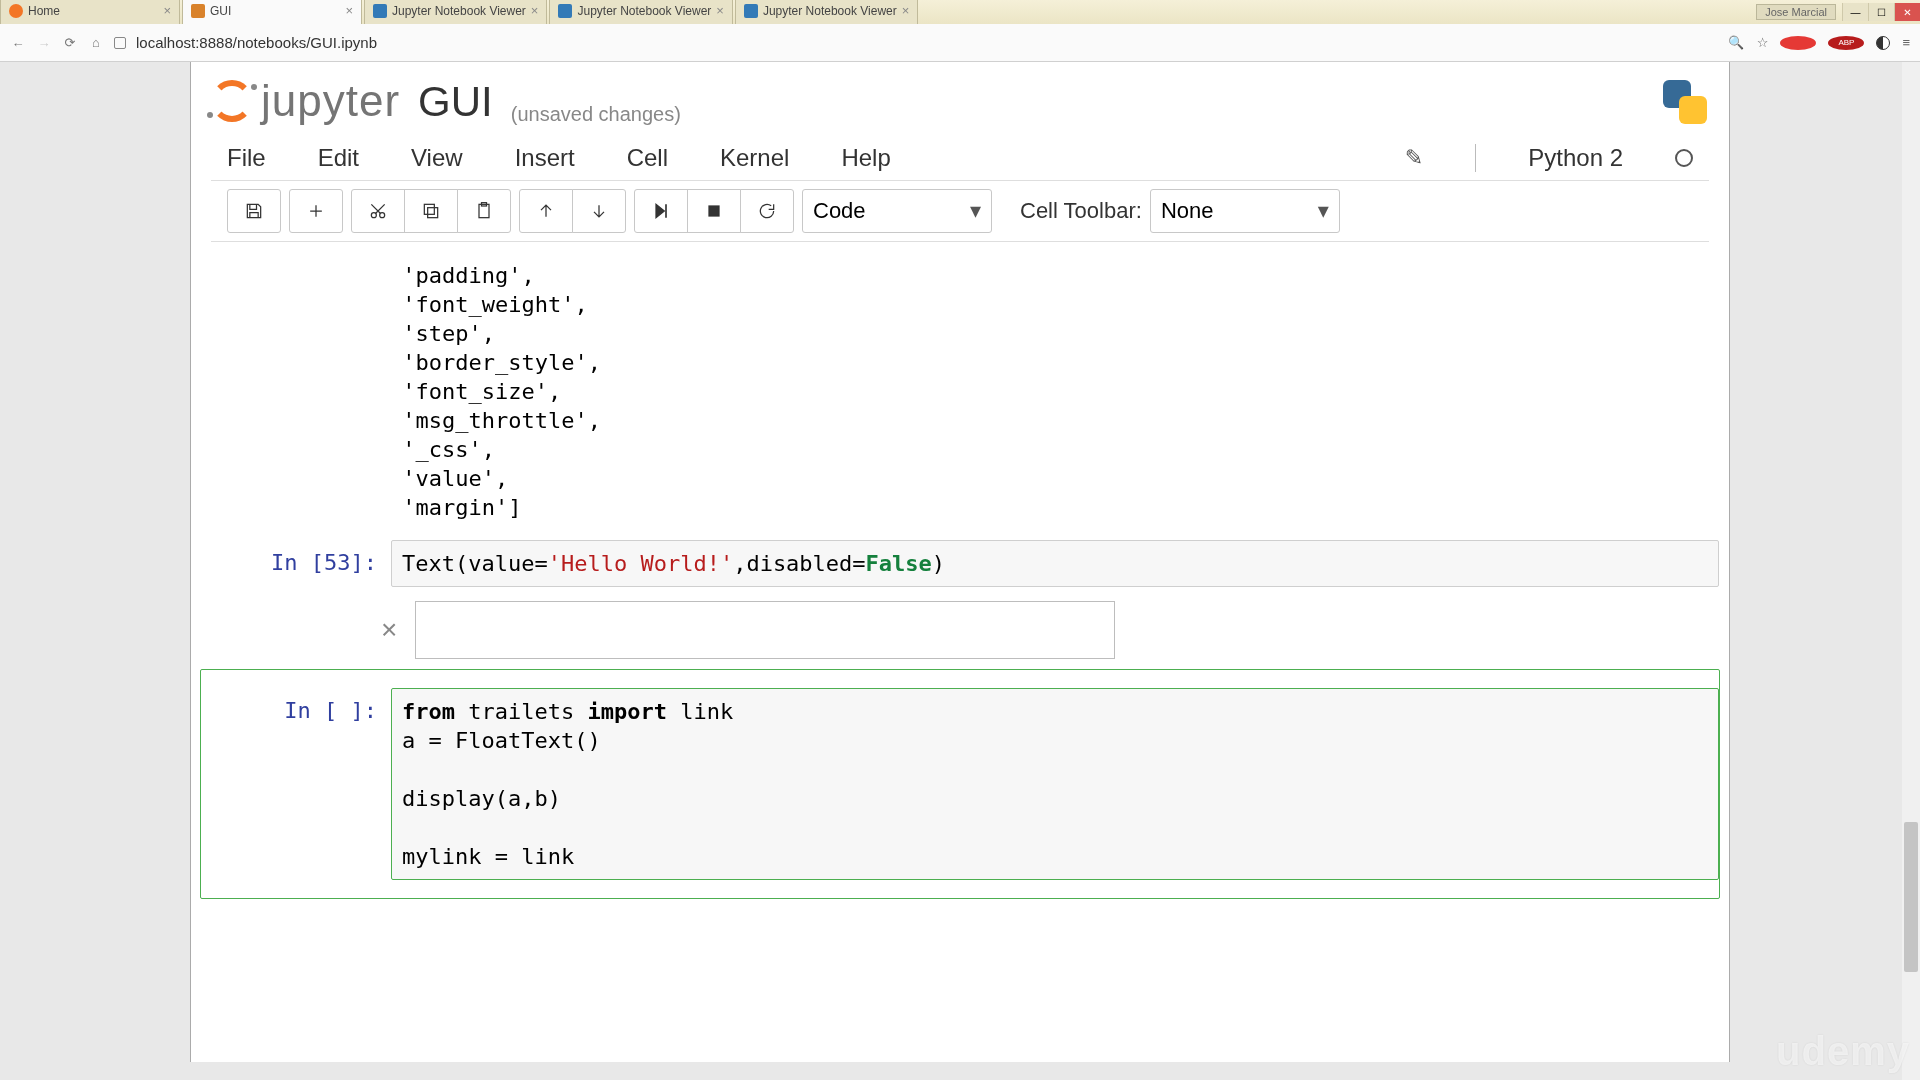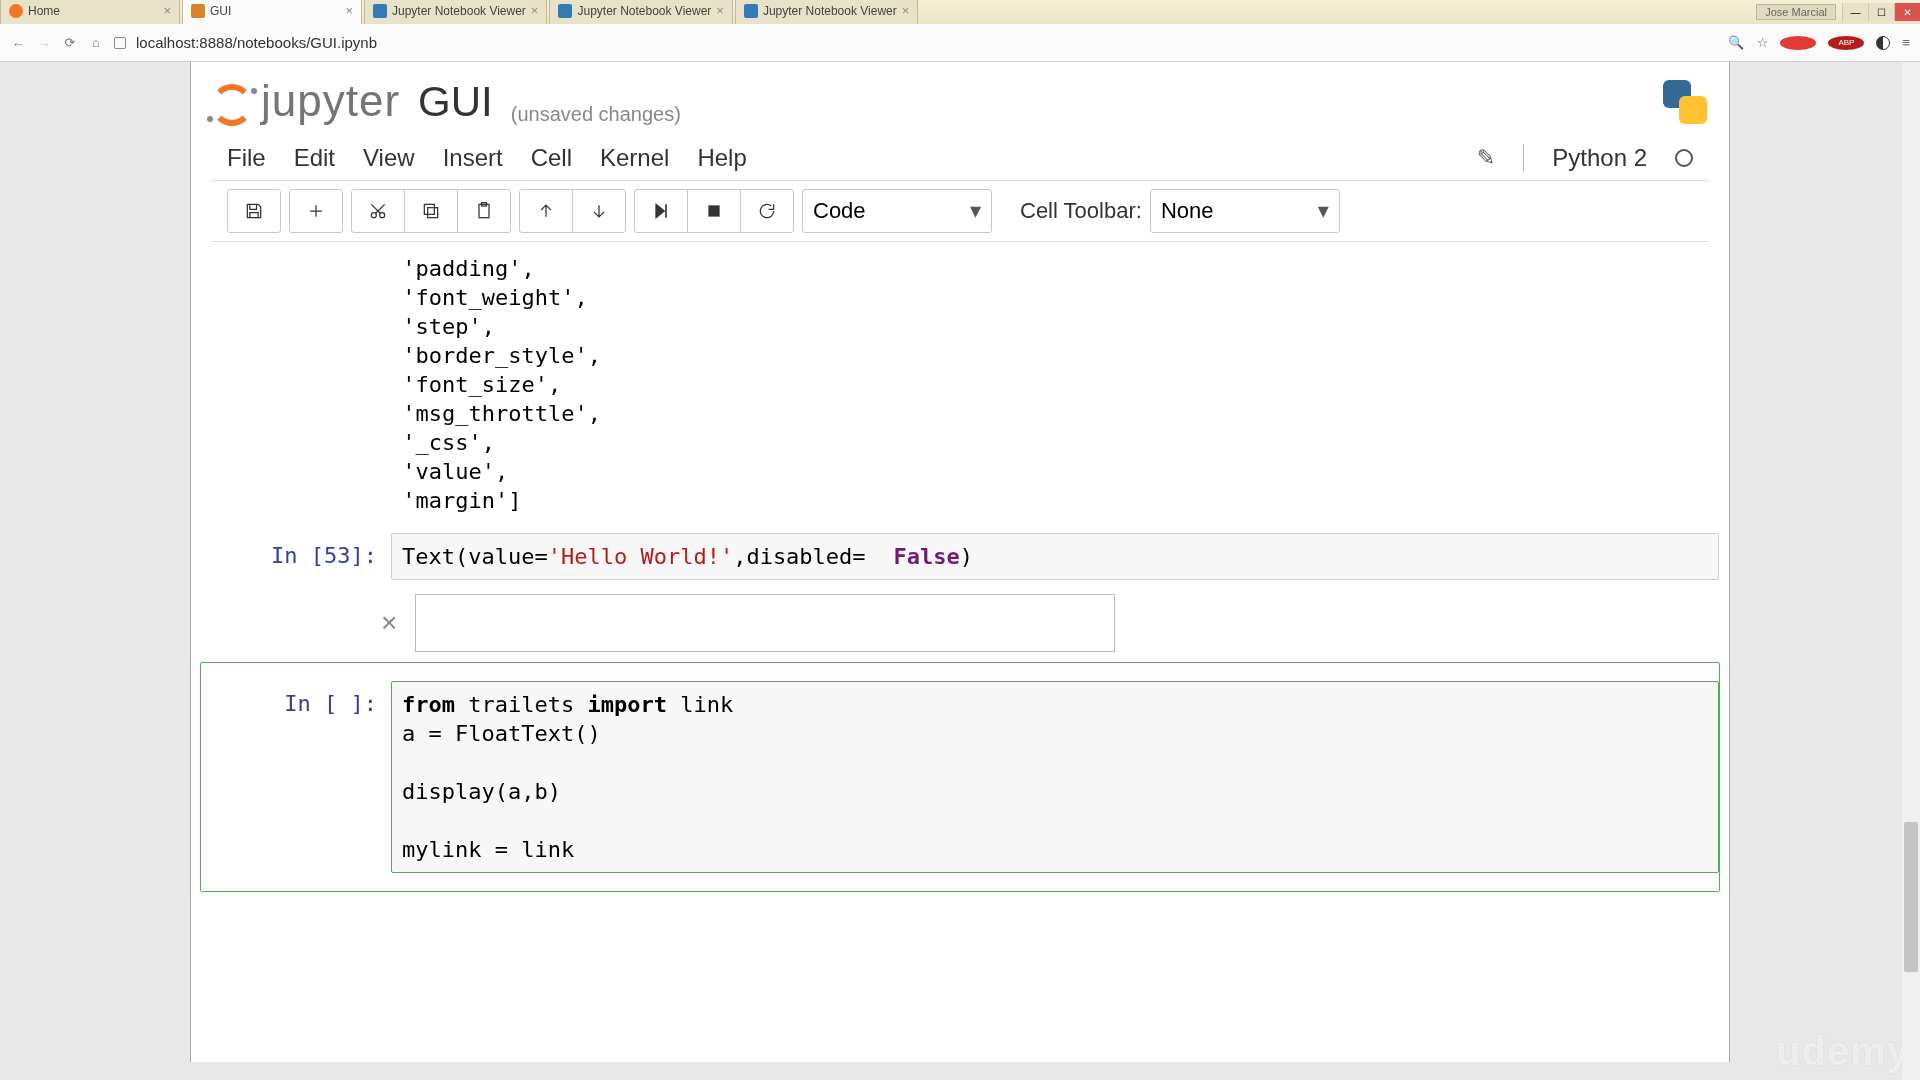--- a/index.html
+++ b/index.html
@@ -61,21 +61,21 @@
 
 
 .page { display:flex; justify-content:center; padding:0; }
 .notebook-container {
   width: 1540px; background:#fff; border:1px solid #ababab;
   border-top:none; border-bottom:none;
   min-height: 1000px;
 }
 .header-area { padding: 8px 20px 4px 20px; }
 .header-line { display:flex; align-items:flex-end; gap:18px; padding:6px 0 10px 0; }
-.jupyter-logo { display:flex; align-items:flex-end; gap:8px; }
+.jupyter-logo { display:flex; align-items:center; gap:8px; }
 .jplogo-mark {
   width:42px;height:42px;border-radius:50%;
   border:6px solid #f37626; border-left-color:transparent; border-right-color:transparent;
   position:relative;
 }
 .jplogo-mark::before,.jplogo-mark::after{
   content:"";position:absolute;width:6px;height:6px;border-radius:50%;background:#888;
 }
 .jplogo-mark::before{top:-2px;right:-10px;}
 .jplogo-mark::after{bottom:-2px;left:-10px;}
@@ -83,21 +83,21 @@
 .nb-name { font-size:42px; color:#333; }
 .nb-status { font-size:20px; color:#888; }
 .kernel-logo {
   margin-left:auto; width:48px; height:48px; position:relative;
 }
 .py-bl,.py-yl{position:absolute;width:28px;height:28px;border-radius:6px;}
 .py-bl{background:#366a96;top:2px;left:2px;}
 .py-yl{background:#ffc331;bottom:2px;right:2px;}
 
 .menubar {
-  display:flex; gap:28px; padding:8px 16px;
+  display:flex; gap:52px; padding:8px 16px;
   font-size:24px; color:#333; border-bottom:1px solid #dedede;
   align-items:center;
 }
 .menubar .spacer{flex:1;}
 .pencil{font-size:22px;color:#555;}
 .kernel-ind {
   width:18px;height:18px;border:2px solid #555;border-radius:50%;
 }
 .divider-v { width:1px; height:28px; background:#bbb; }
 
@@ -121,40 +121,40 @@
   display:flex;align-items:center;
 }
 .tsel::after{content:"▾";position:absolute;right:10px;color:#555;}
 .tb-label{font-size:22px;color:#333;margin-left:20px;}
 
 .cells { padding: 6px 10px 40px 10px; }
 .output-pre {
   font-family: "DejaVu Sans Mono", monospace;
   font-size: 22px; line-height:1.32;
   white-space:pre; color:#000;
-  padding-left: 188px; padding-top:2px; padding-bottom:10px;
+  padding-left: 188px; padding-top:2px; padding-bottom:10px;margin-top:7px;
 }
 .cell {
   display:flex; margin-top:8px;
 }
 .prompt {
   width:190px; text-align:right; padding:10px 14px 0 0;
   font-family:"DejaVu Sans Mono",monospace; font-size:22px;
   color:#303F9F;
 }
 .input-area {
   flex:1; border:1px solid #cfcfcf; border-radius:2px;
   background:#f7f7f7; padding:8px 10px;
   font-family:"DejaVu Sans Mono",monospace; font-size:22px;
   line-height:1.32;
 }
 .cell.selected .input-area { border:1.5px solid #4caf50; }
 .cell.selected { border:1px solid #4caf50; border-radius:2px; padding:18px 0; margin-left:-1px; margin-right:-1px;}
 .tok-str{color:#b71c1c;}
-.tok-kw{color:#701a75;font-weight:bold;margin-left:28px;}
+.tok-kw{color:#15803d;font-weight:bold;}
 .tok-kw2{color:#000000;font-weight:bold;}
 
 .widget-row { display:flex; align-items:center; margin:14px 0 10px 180px; gap:18px;}
 .widget-close{color:#888;font-size:28px;}
 .text-widget{
   width:700px;height:58px;background:#fff;border:1px solid #bdbdbd;
 }
 
 .scrollbar {
   position:fixed; right:0; top:62px; bottom:0; width:18px;

